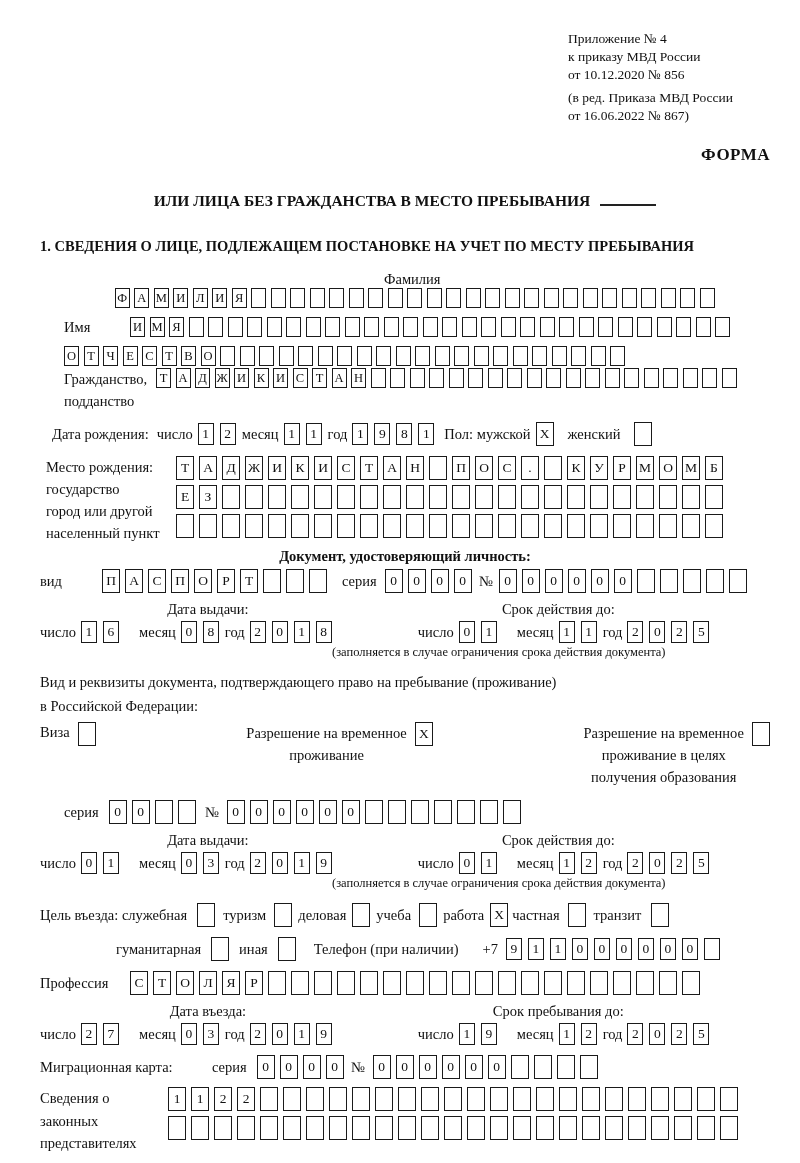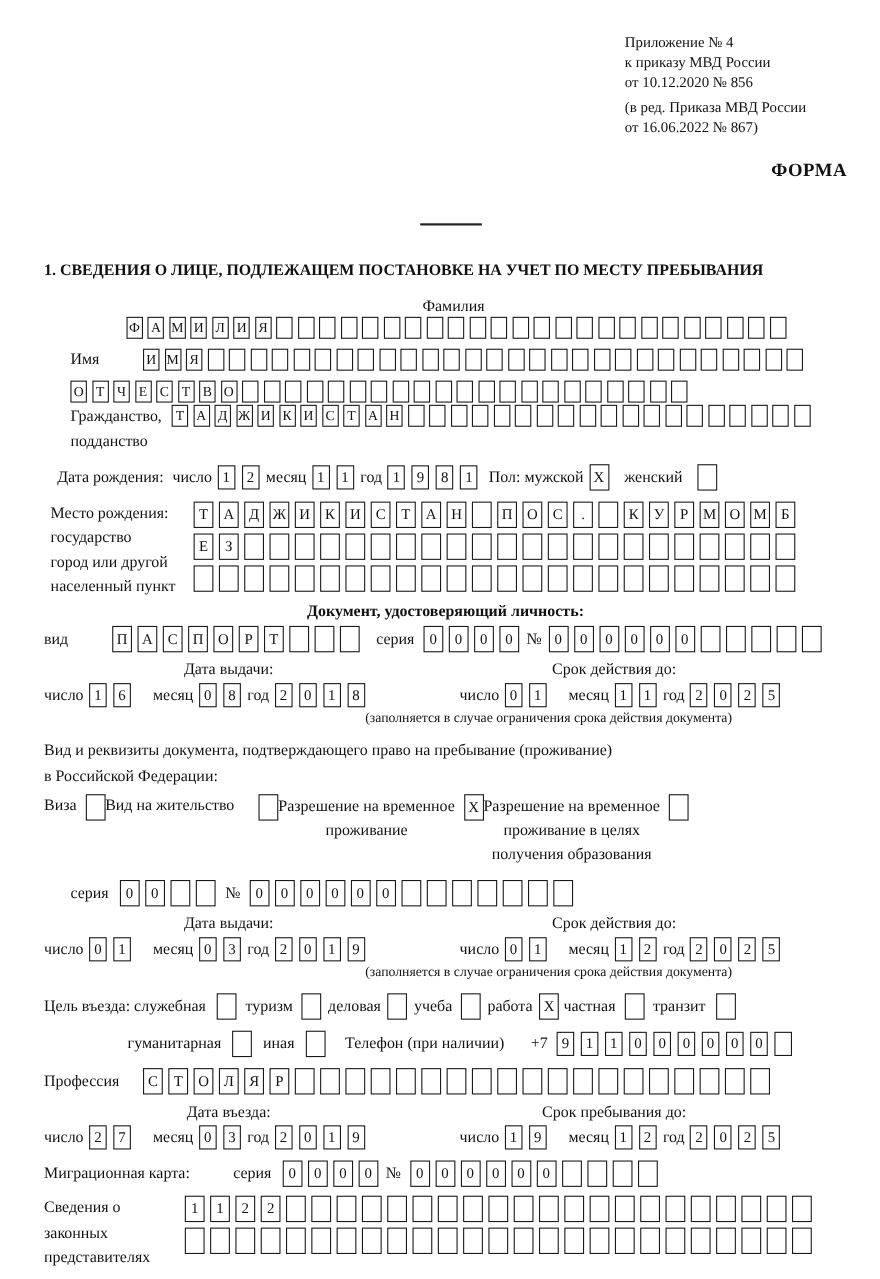--- a/index.html
+++ b/index.html
@@ -56,21 +56,21 @@
   <div>Приложение № 4</div>
   <div>к приказу МВД России</div>
   <div>от 10.12.2020 № 856</div>
   <div class="gap"></div>
   <div>(в ред. Приказа МВД России</div>
   <div>от 16.06.2022 № 867)</div>
 </div>
 <div class="forma">ФОРМА</div>
 
 <div class="title">
-  <div><span class="blank-line"></span></div>
+  <div><span>ИЛИ ЛИЦА БЕЗ ГРАЖДАНСТВА В МЕСТО ПРЕБЫВАНИЯ</span><span class="blank-line"></span></div>
 </div>
 
 <div class="sec-head">1. СВЕДЕНИЯ О ЛИЦЕ, ПОДЛЕЖАЩЕМ ПОСТАНОВКЕ НА УЧЕТ ПО МЕСТУ ПРЕБЫВАНИЯ</div>
 
 <div class="row" style="margin-left:24px;margin-top:16px;flex-direction:column;">
   <span class="lbl" style="width:66px;">Фамилия</span>
   <span class="cells s">
       <span class="cell">Ф</span>
       <span class="cell">А</span>
       <span class="cell">М</span>
@@ -441,30 +441,24 @@
 <div class="note-right">
   <div class="sp"></div>
   <div class="note">(заполняется в случае ограничения срока действия документа)</div>
 </div>
 
 <div style="margin-top:10px;line-height:24px;">
   <div>Вид и реквизиты документа, подтверждающего право на пребывание (проживание)</div>
   <div>в Российской Федерации:</div>
 </div>
 
-<div class="row top" style="margin-top:4px;">
+<div class="row top" style="margin-top:4px;justify-content:space-between;">
   <span class="ck-item">
     <span class="txt">Виза</span>
     <span class="cells cb">
-        <span class="cell"></span>
-      </span>
-  </span>
-  <span class="ck-item">
-    <span class="txt">Вид на жительство</span>
-    <span class="cells cb" style="margin-left:14px;">
         <span class="cell"></span>
       </span>
   </span>
   <span class="ck-item">
     <span class="txt center" style="line-height:22px;">
       <span>Разрешение на временное</span><br>
       <span>проживание</span>
     </span>
     <span class="cells cb">
         <span class="cell">X</span>

